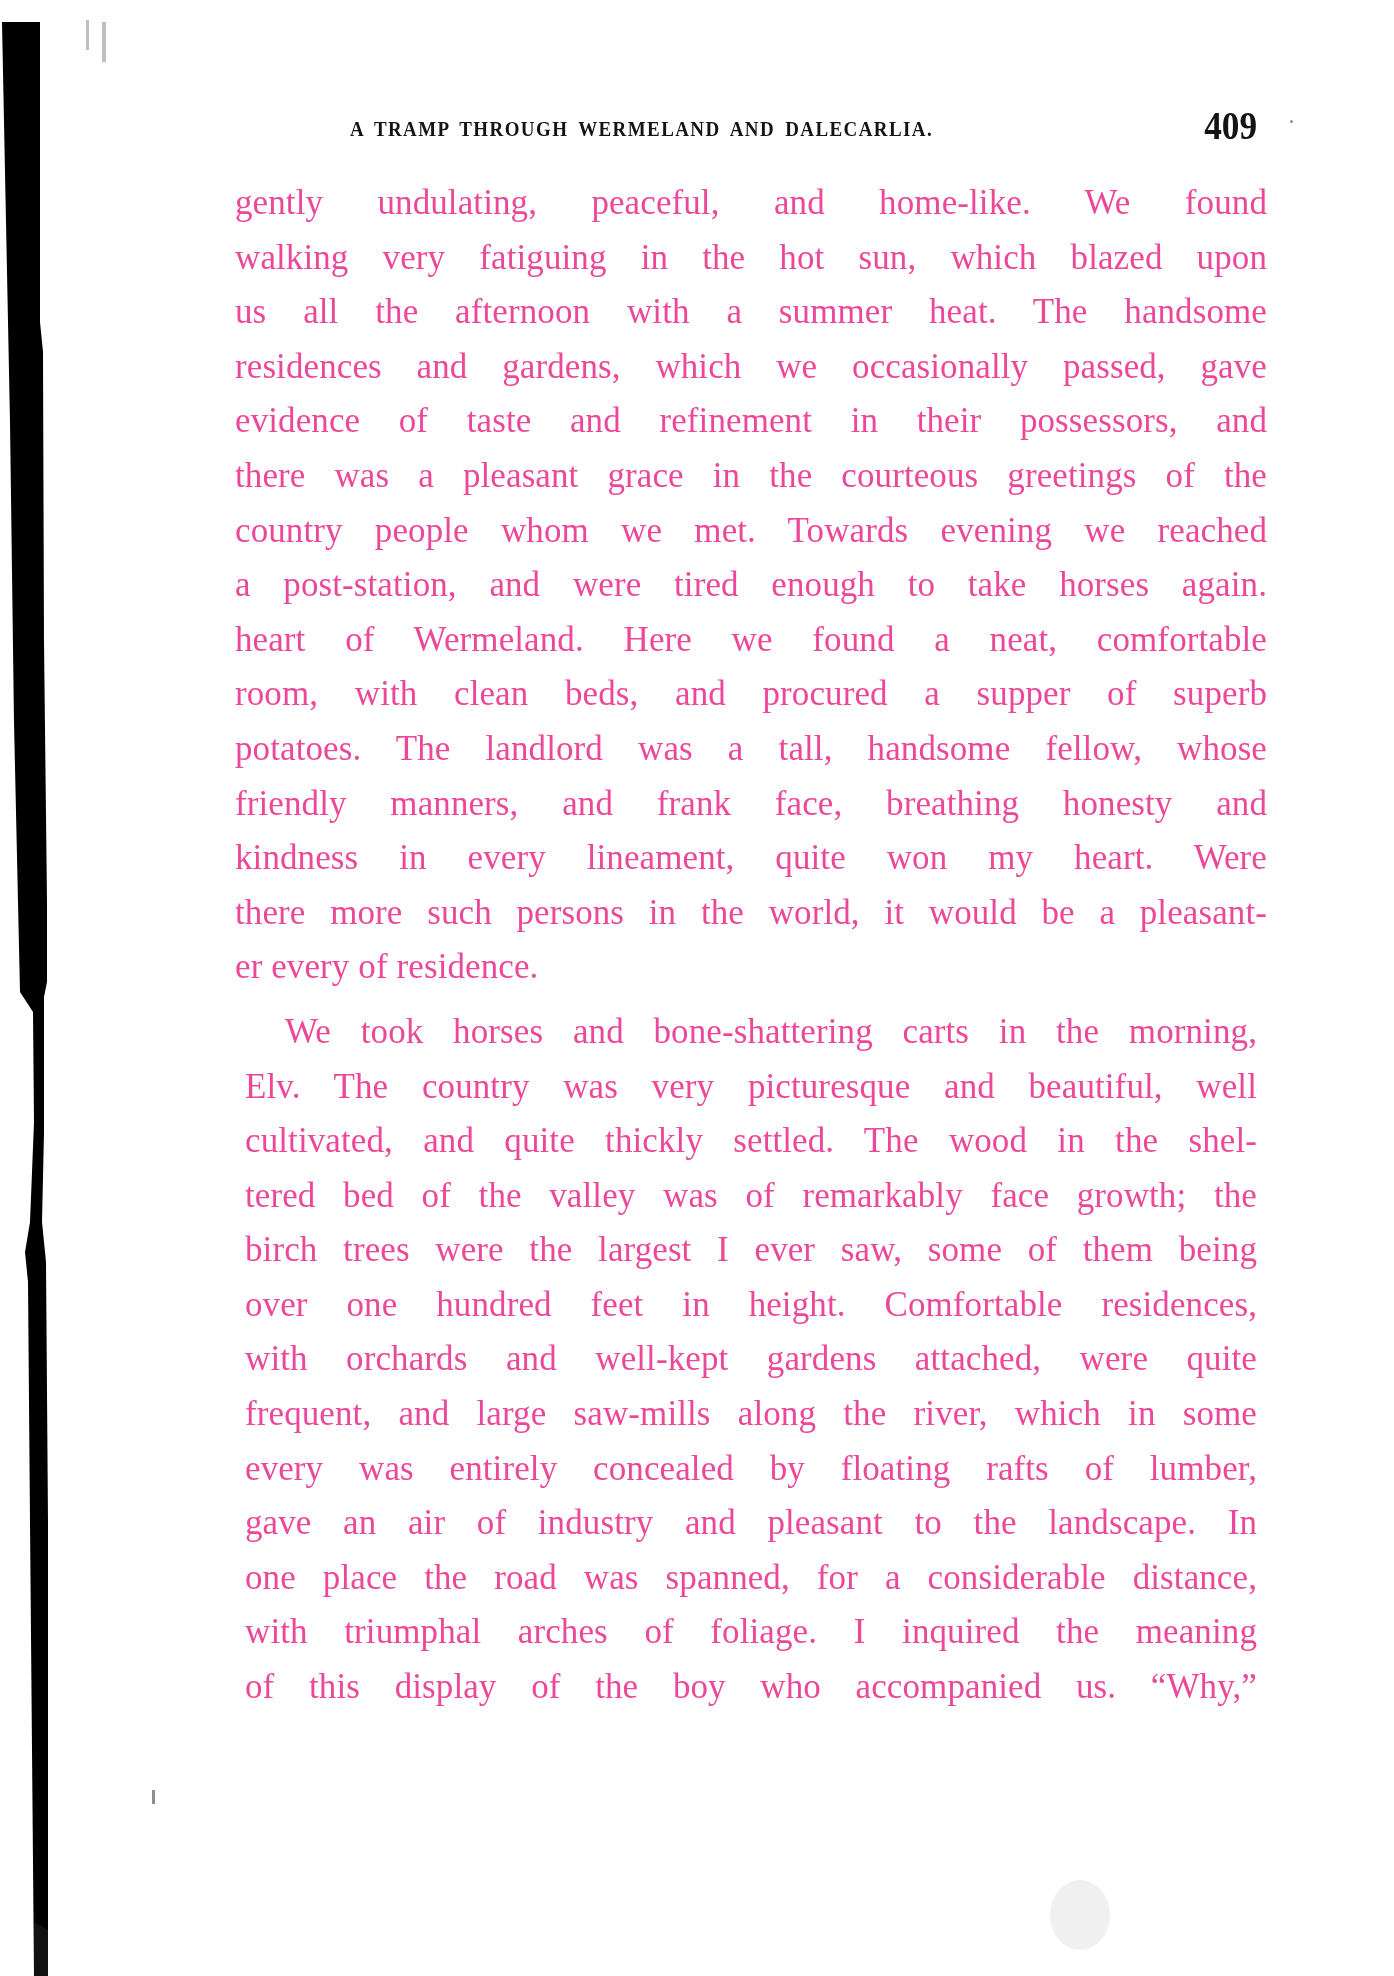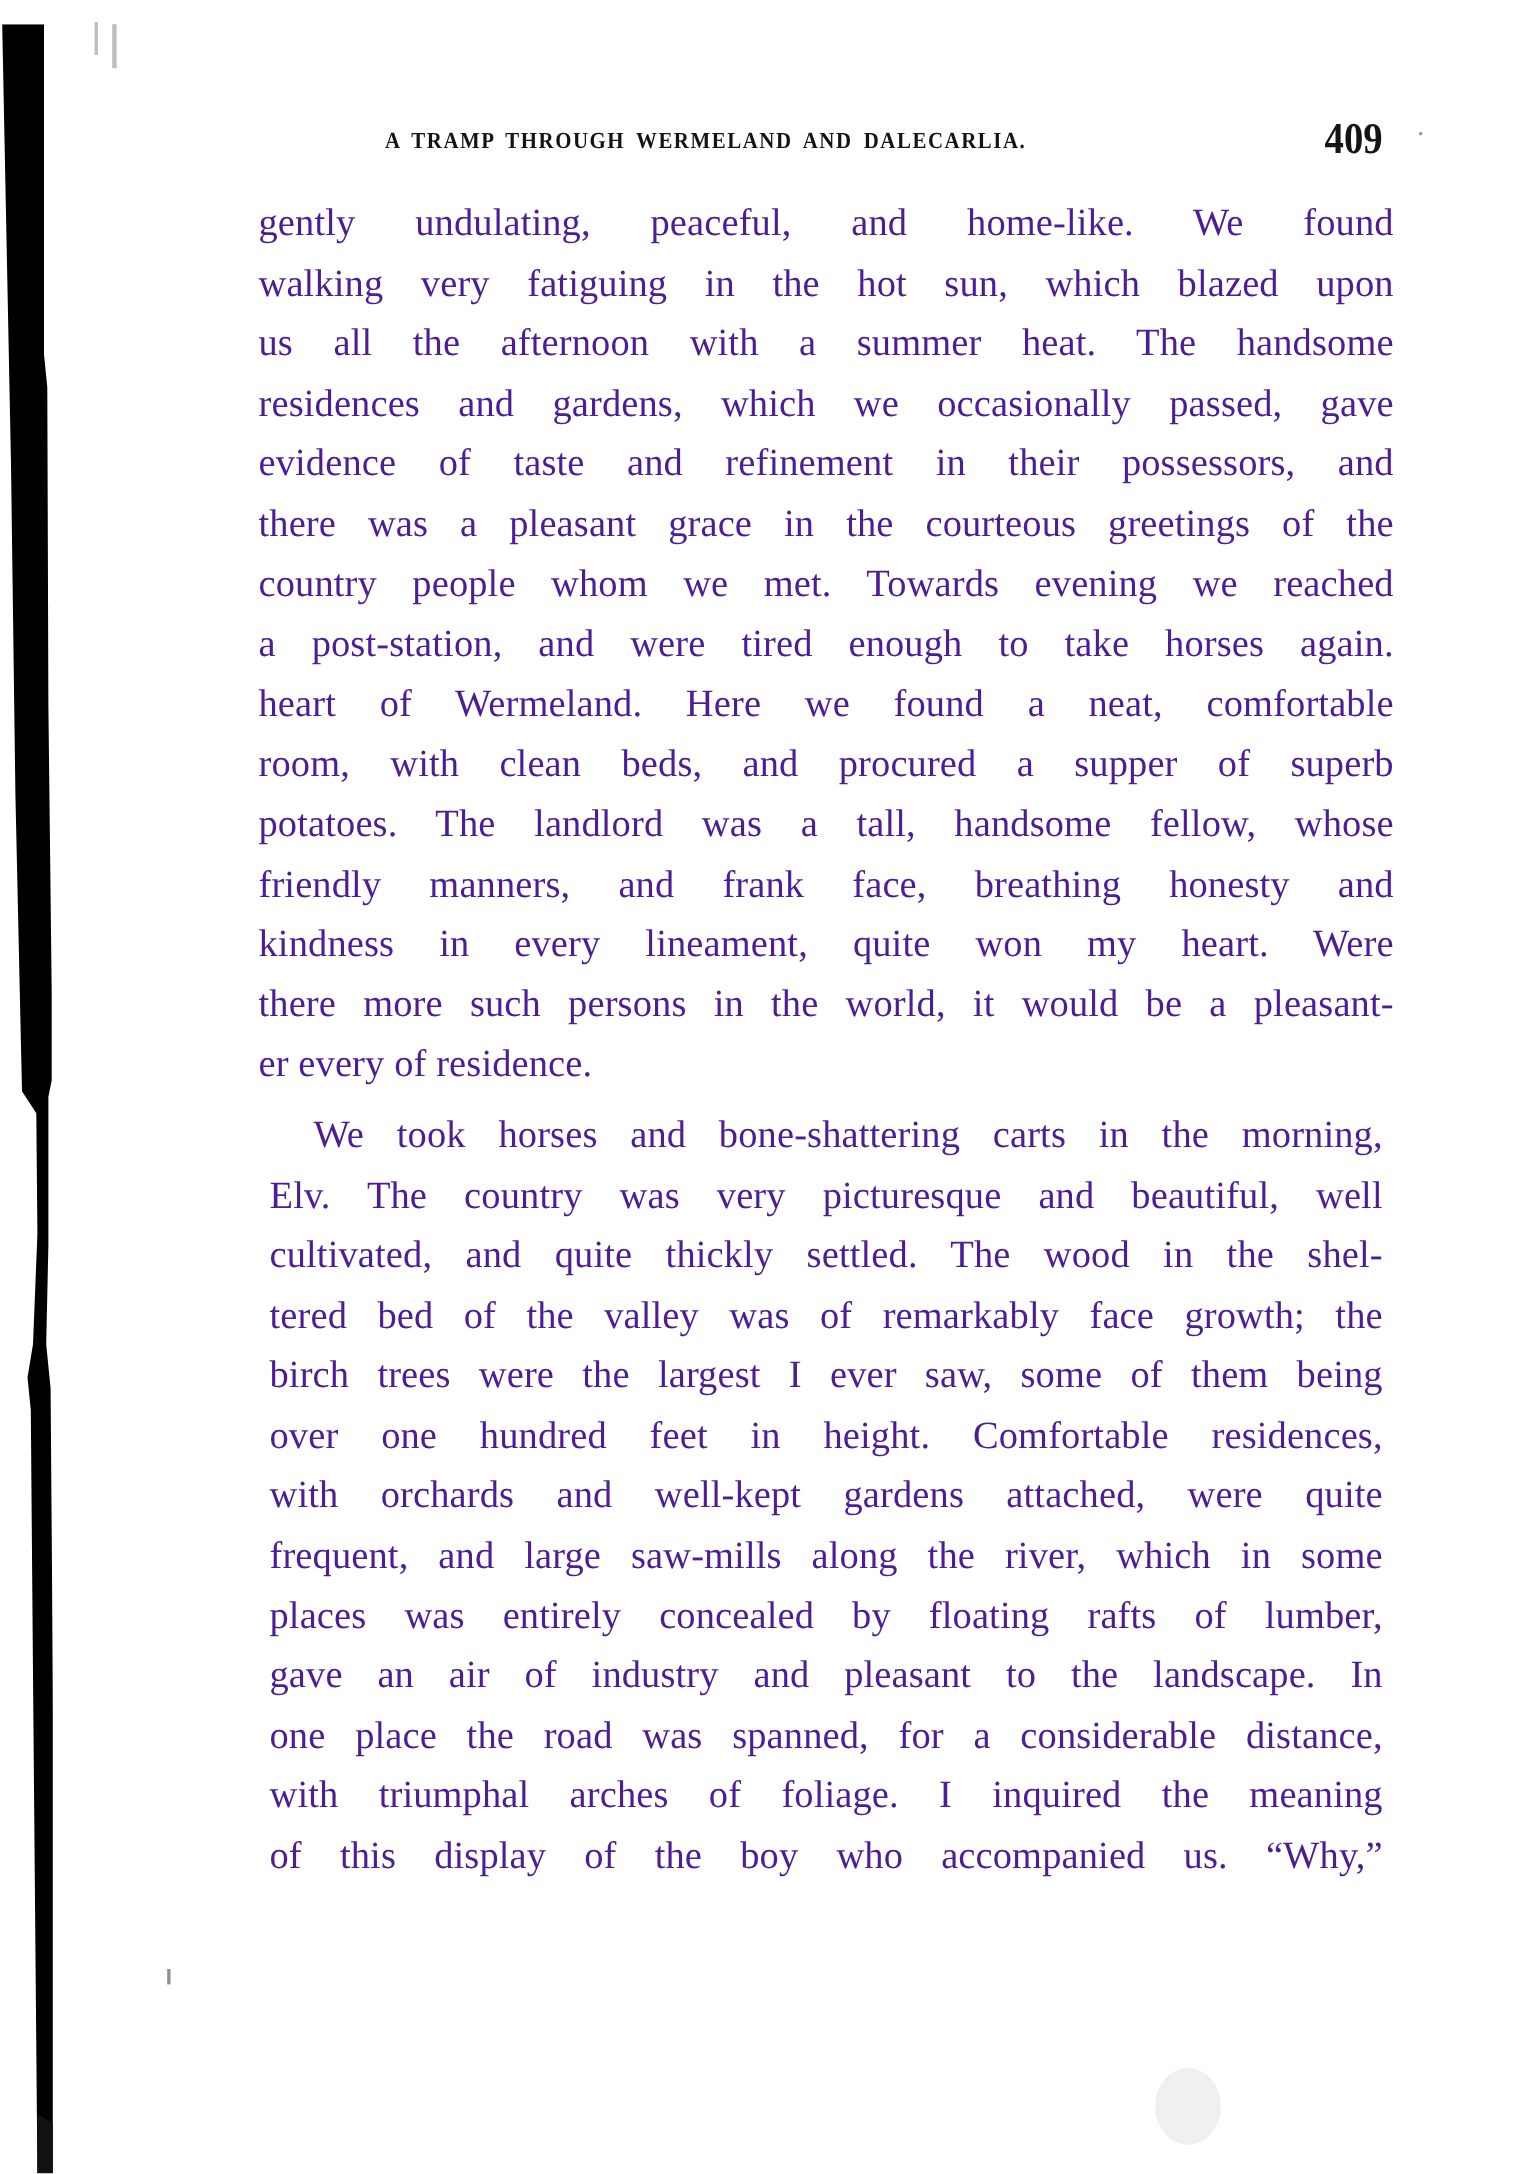--- a/index.html
+++ b/index.html
@@ -68,21 +68,21 @@
       width: 1032px;
     }
     .line {
       display: block;
       height: 54.6px;
       line-height: 54.6px;
       font-size: 35px;
       white-space: nowrap;
       text-align: justify;
       text-align-last: justify;
-      color: #4c1d95;
+      color: #ec4899;
       letter-spacing: 0.1px;
     }
     .line.last {
       text-align-last: left;
     }
     .line.indent {
       padding-left: 40px;
     }
   </style>
 </head>
@@ -126,19 +126,19 @@
   </p>
   <p style="margin:10px">
     <span class="line indent">We took horses and bone-shattering carts in the morning,</span>
     <span class="line">Elv. The country was very picturesque and beautiful, well</span>
     <span class="line">cultivated, and quite thickly settled. The wood in the shel-</span>
     <span class="line">tered bed of the valley was of remarkably face growth; the</span>
     <span class="line">birch trees were the largest I ever saw, some of them being</span>
     <span class="line">over one hundred feet in height. Comfortable residences,</span>
     <span class="line">with orchards and well-kept gardens attached, were quite</span>
     <span class="line">frequent, and large saw-mills along the river, which in some</span>
-    <span class="line">places was entirely concealed by floating rafts of lumber,</span>
+    <span class="line">every was entirely concealed by floating rafts of lumber,</span>
     <span class="line">gave an air of industry and pleasant to the landscape. In</span>
     <span class="line">one place the road was spanned, for a considerable distance,</span>
     <span class="line">with triumphal arches of foliage. I inquired the meaning</span>
     <span class="line">of this display of the boy who accompanied us. “Why,”</span>
   </p>
 </main>
 
 </body></html>

